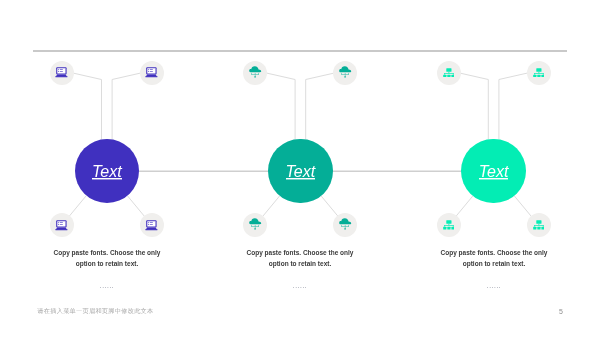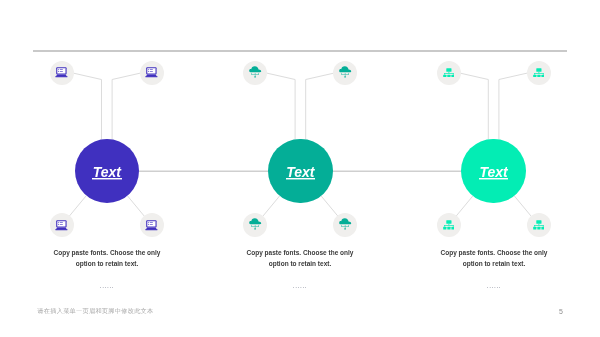--- a/index.html
+++ b/index.html
@@ -4,21 +4,21 @@
 <title>Slide</title>
 <style>
   html,body{margin:0;padding:0;}
   body{width:600px;height:337px;background:#ffffff;overflow:hidden;
        font-family:"Liberation Sans",sans-serif;-webkit-font-smoothing:antialiased;}
   #slide{position:relative;width:600px;height:337px;background:#fff;}
   .divider{position:absolute;left:33px;top:49.6px;width:534px;height:2.2px;background:#c9c9c9;}
   svg.links{position:absolute;left:0;top:0;width:600px;height:337px;pointer-events:none;}
   .hub{position:absolute;width:64.4px;height:64.4px;border-radius:50%;
        display:flex;align-items:center;justify-content:center;}
-  .hub-label{font-style:italic;font-size:14px;color:#fff;font-weight:700;
+  .hub-label{font-style:italic;font-size:16px;color:#fff;font-weight:400;
              line-height:1.0;position:relative;top:1.2px;white-space:nowrap;}
   .hub-underline{position:absolute;height:1px;background:#ffffff;box-shadow:0 1px 0 0 rgba(255,255,255,0.45);}
   .chip{position:absolute;width:24px;height:24px;border-radius:50%;background:#f0efed;
         display:flex;align-items:center;justify-content:center;}
   .chip svg{display:block;}
   .caption{position:absolute;width:112px;text-align:center;font-size:6.5px;color:#3b3b3b;
            line-height:10.6px;font-weight:700;will-change:transform;}
   .dots{position:absolute;width:112px;text-align:center;font-size:6.5px;color:#7e8293;letter-spacing:0.6px;will-change:transform;}
   .footer-note{position:absolute;left:37.3px;top:306.8px;font-size:6.2px;color:#a8a8a8;white-space:nowrap;letter-spacing:0.27px;}
   .page-no{position:absolute;left:554px;top:307.6px;width:14px;text-align:center;font-size:7px;color:#8f8f8f;}

